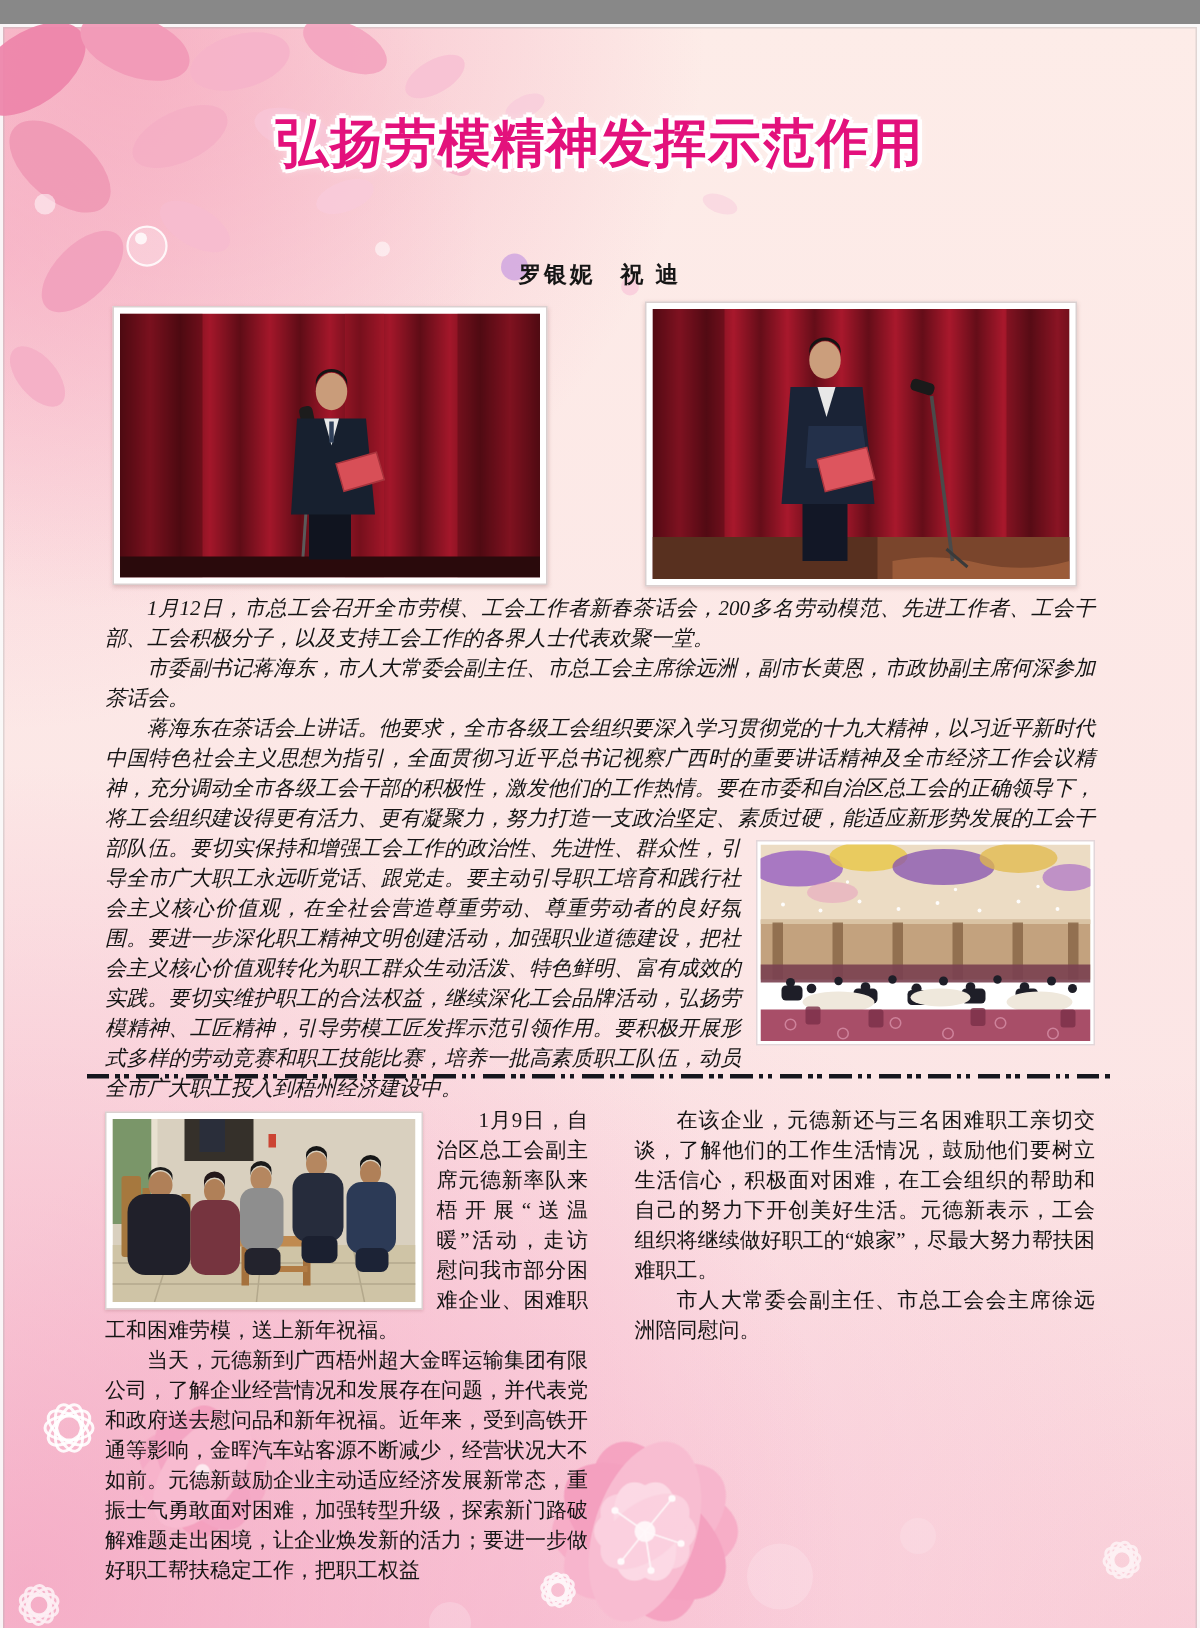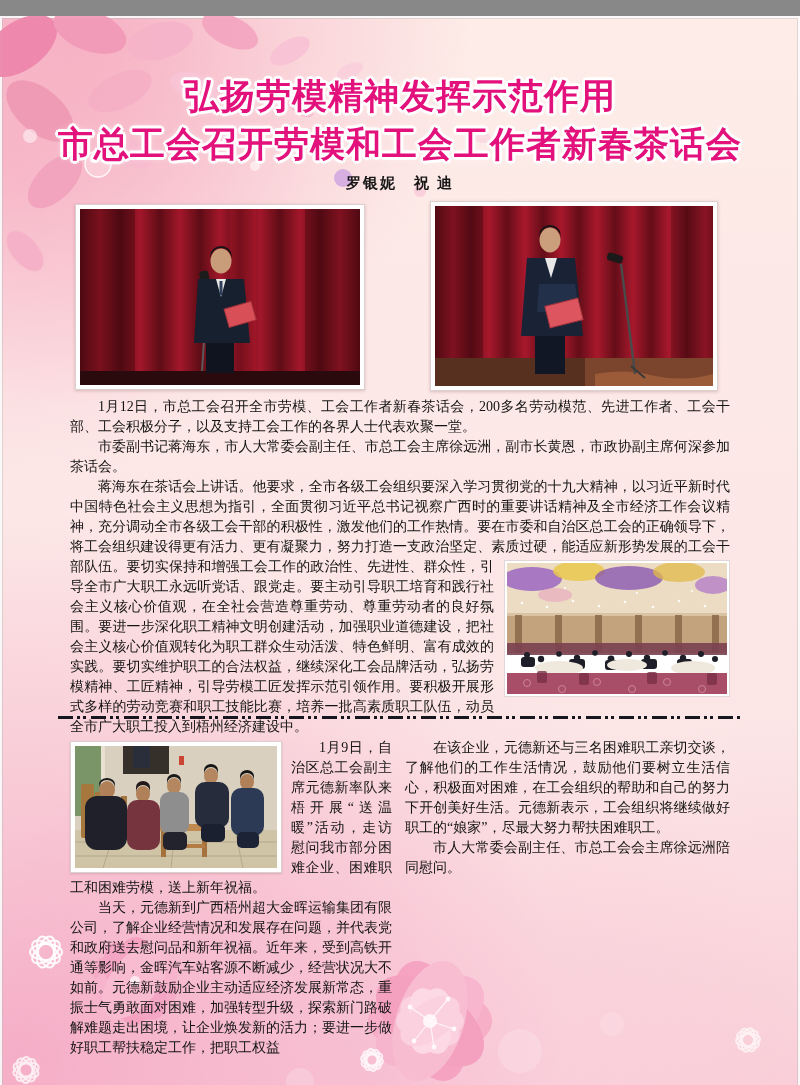--- a/index.html
+++ b/index.html
@@ -31,32 +31,32 @@
   .photo-frame{background:#fff;border:1px solid rgba(150,120,120,.35);
     box-shadow:0 1px 3px rgba(120,60,60,.25);padding:4px;box-sizing:border-box;}
   .photo-frame svg{display:block;}
 
   #photo-speech-1{top:188px;left:75px;width:290px;height:186px;}
   #photo-speech-2{top:185px;left:430px;width:288px;height:190px;}
 
   
   #article1{top:381px;left:70px;width:660px;font-size:14px;line-height:20px;
     color:#141414;text-align:justify;}
-  #article1 p{margin:0;text-indent:2em;}
+  #article1 p{margin:0;text-indent:2em;font-style:italic;}
   .banquet-float{float:right;width:226px;margin:3px 0 4px 10px;background:#fff;
     padding:2px;box-sizing:border-box;border:1px solid rgba(160,120,130,.3);}
   .banquet-float svg{display:block;}
 
   
   #divider{top:700px;left:58px;width:684px;height:3px;
     background:repeating-linear-gradient(90deg,#16161e 0 15px,transparent 15px 19px,
       #16161e 19px 22px,transparent 22px 25px,#16161e 25px 28px,transparent 28px 33px);}
 
   
-  #article2{top:722px;left:70px;width:660px;display:flex;gap:13px;font-size:14px;
+  #article2{top:722px;left:70px;width:660px;display:flex;gap:31px;font-size:14px;
     line-height:20px;color:#141414;text-align:justify;}
   #article2 p{margin:0;text-indent:2em;}
   .col-left{width:322px;}
   .col-right{flex:1;}
   .home-photo{float:left;width:212px;margin:3px 9px 2px 0;background:#fff;padding:4px;
     box-sizing:border-box;border:1px solid rgba(150,120,120,.35);
     box-shadow:0 1px 2px rgba(120,60,60,.2);}
   .home-photo svg{display:block;}
   .no-indent{text-indent:0 !important;}
 </style>
@@ -158,21 +158,20 @@
         <ellipse rx="12" ry="6" transform="rotate(318)"></ellipse>
       </g>
     </g>
     <circle cx="520" cy="1035" r="22" fill="rgba(255,255,255,.18)"></circle>
     <circle cx="612" cy="1008" r="12" fill="rgba(255,255,255,.15)"></circle>
     <circle cx="300" cy="1066" r="14" fill="rgba(255,255,255,.2)"></circle>
   </svg>
 
   <div class="layer" id="title-block" style="position:absolute;">
     <div class="title-line">弘扬劳模精神发挥示范作用</div>
-    <div class="title-line">市总工会召开劳模和工会工作者新春茶话会</div>
   </div>
   <div class="layer" id="byline" style="position:absolute;">罗银妮　祝 迪</div>
 
   <div class="layer photo-frame" id="photo-speech-1" style="position:absolute;">
     <svg viewBox="0 0 280 176" width="100%" height="100%" preserveAspectRatio="none">
       <defs>
         <linearGradient id="cg1" x1="0" y1="0" x2="1" y2="0">
           <stop offset="0" stop-color="#5e0c16"></stop>
             <stop offset=".5" stop-color="#a3172a"></stop>
             <stop offset="1" stop-color="#5e0c16"></stop>

